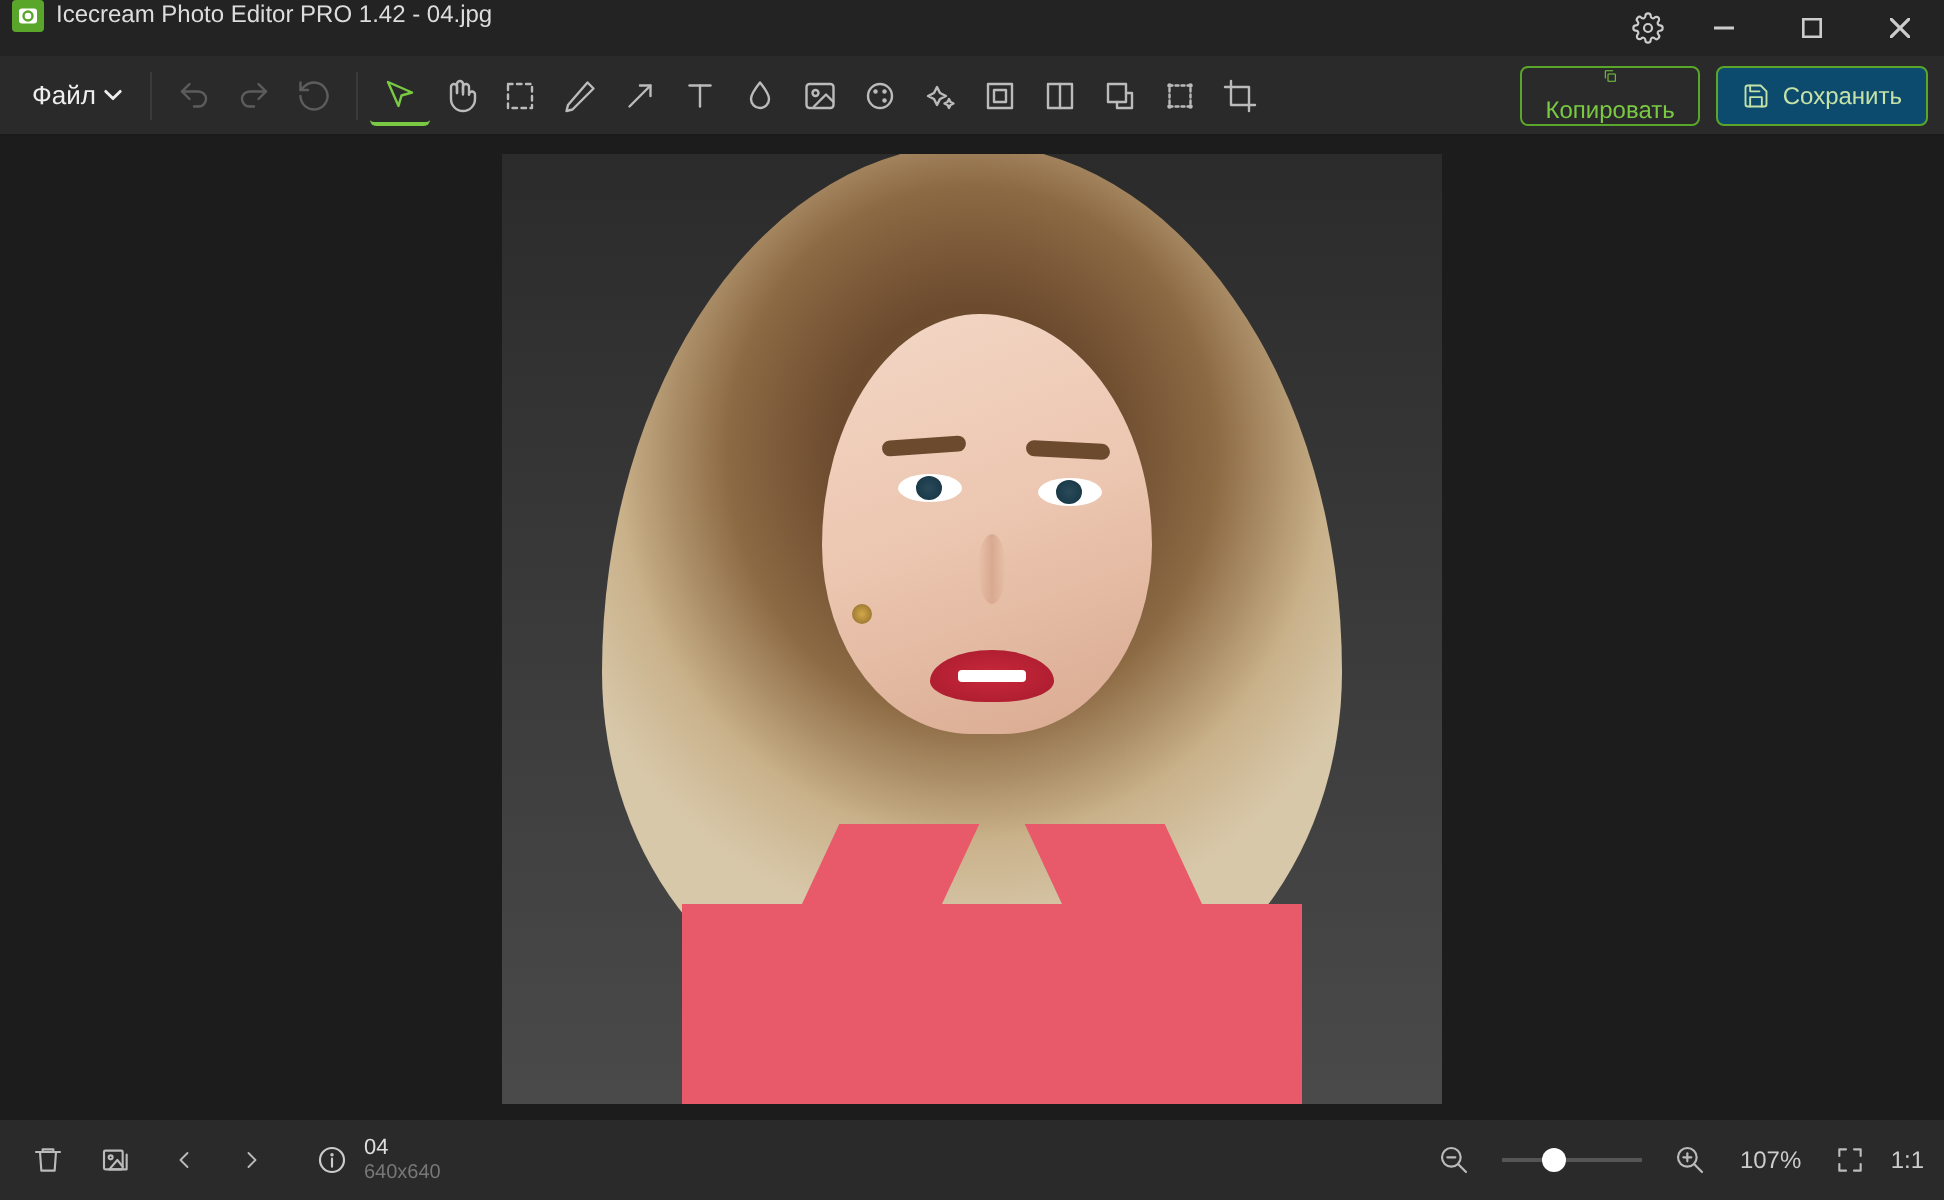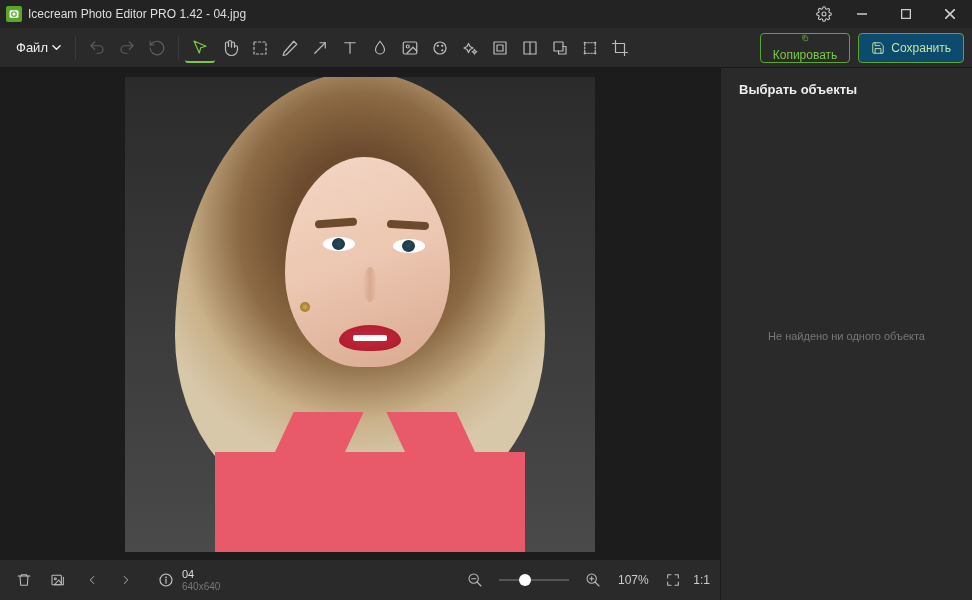--- a/index.html
+++ b/index.html
@@ -1,17 +1,17 @@
 <!DOCTYPE html>
 <html><head>
 <meta charset="utf-8">
 <style>
   * { box-sizing: border-box; margin: 0; padding: 0; user-select: none; }
   body { width: 972px; height: 600px; background: #1c1c1c; font-family: "Segoe UI", Arial, sans-serif; color: #ccc; overflow: hidden; font-size: 12px; display: flex; flex-direction: column; }
-  .titlebar { height: 28px; background: #232323; display: flex; align-items: center; padding: 0 0 0 6px; }
+  .titlebar { height: 28px; background: #232323; display: flex; padding: 0 0 0 6px; }
   .app-icon { width: 16px; height: 16px; background: #5aa62b; border-radius: 2px; display: flex; align-items: center; justify-content: center; margin-right: 6px; }
   .app-icon svg { width: 12px; height: 12px; }
   .title { flex: 1; font-size: 12px; color: #ddd; }
   .titlebtn { width: 44px; height: 28px; display: flex; align-items: center; justify-content: center; color: #ccc; }
   .gearbtn { width: 32px; display: flex; align-items: center; justify-content: center; height: 28px; }
   .toolbar { height: 40px; background: #2a2a2a; display: flex; align-items: center; padding: 0 8px; border-bottom: 1px solid #1a1a1a; }
   .menu-btn { padding: 4px 8px; font-size: 13px; color: #eee; display: flex; align-items: center; gap: 4px; border-radius: 3px; text-align: center; }
   .tb-sep { width: 1px; height: 24px; background: #3a3a3a; margin: 0 6px; }
   .tool { width: 30px; height: 30px; display: flex; align-items: center; justify-content: center; border-radius: 3px; color: #bbb; position: relative; }
   .tool.disabled { opacity: 0.35; }
@@ -309,17 +309,13 @@
           <svg width="16" height="16" viewBox="0 0 24 24">
             <path d="M4 9V4h5"></path>
             <path d="M20 9V4h-5"></path>
             <path d="M4 15v5h5"></path>
             <path d="M20 15v5h-5"></path>
           </svg>
         </div>
       <div class="ratio-label">1:1</div>
     </div>
   </div>
-  <div class="sidepanel">
-    <div class="side-header">Выбрать объекты</div>
-    <div class="side-empty">Не найдено ни одного объекта</div>
-  </div>
 </div>
 
 </body></html>

